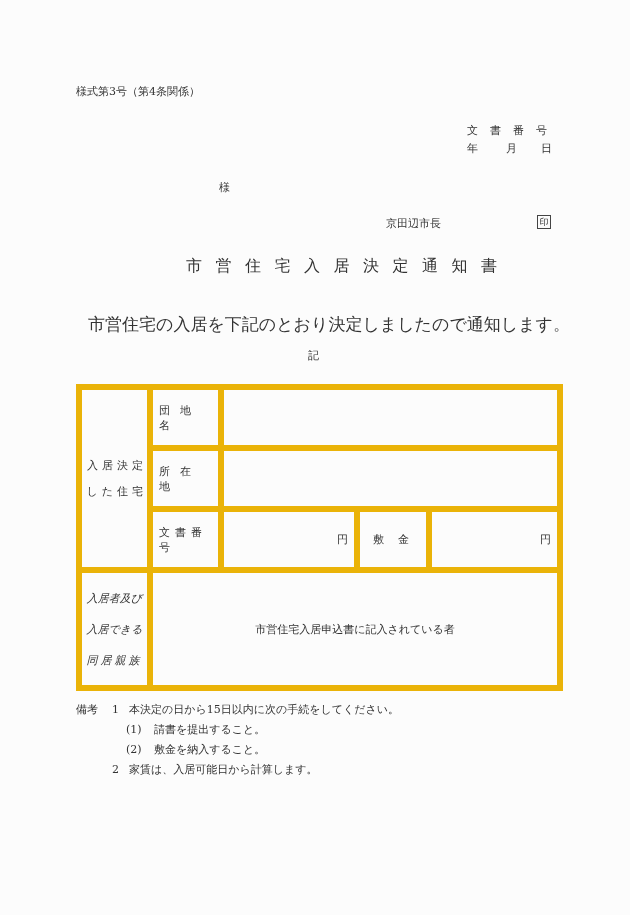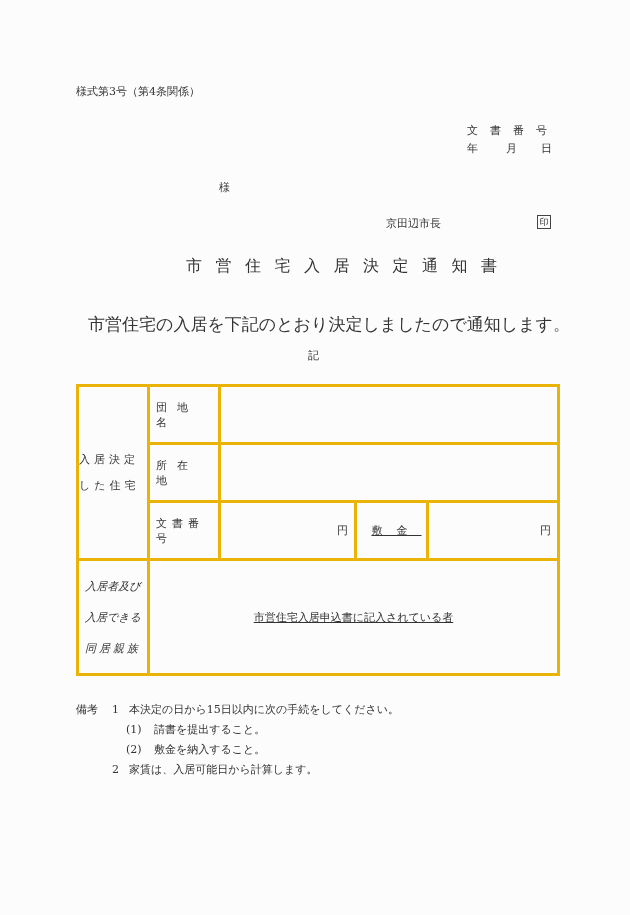--- a/index.html
+++ b/index.html
@@ -15,28 +15,28 @@
   .addressee { left: 219px; top: 180px; font-size: 11px; }
   .sender { left: 386px; top: 216px; font-size: 11px; }
   .seal { left: 537px; top: 215px; width: 12px; height: 12px; border: 1px solid #444; font-size: 9px; line-height: 12px; text-align: center; }
   .title { left: 186px; top: 256px; font-size: 16px; letter-spacing: 13.5px; }
   .body-text { left: 88px; top: 313px; font-size: 17px; }
   .ki { left: 308px; top: 348px; font-size: 11px; }
   table.main {
     position: absolute; left: 76px; top: 384px; width: 481px; height: 283px;
     border-collapse: collapse; table-layout: fixed; font-size: 11px;
   }
-  table.main td { border: 3px solid #eab308; padding: 0; vertical-align: middle; }
+  table.main td { border: 6px solid #eab308; padding: 0; vertical-align: middle; }
   table.main tr.r1 td, table.main tr.r2 td, table.main tr.r3 td { height: 55px; }
   table.main tr.r4 td { height: 112px; }
-  .hdr-big { text-align: left; line-height: 26px; letter-spacing: 4px; }
+  .hdr-big { text-align: right; line-height: 26px; letter-spacing: 4px; }
   .hdr-small { padding-left: 6px !important; letter-spacing: 10px; }
   .hdr-small.tight { letter-spacing: 5px; }
   .yen { text-align: right; padding-right: 6px !important; }
-  .center { text-align: center; text-decoration: underline; }
+  .center { text-align: center; }
   .hdr-family { text-align: center; line-height: 31px; }
   .hdr-family div { letter-spacing: 0px; font-style: italic; }
   .hdr-family .spaced { letter-spacing: 3px; }
   .notes { left: 76px; top: 688px; font-size: 11px; line-height: 20px; }
   .notes .row { position: relative; height: 20px; }
   .notes .row span { position: absolute; top: 12px; }
 </style>
 </head>
 <body>
 

